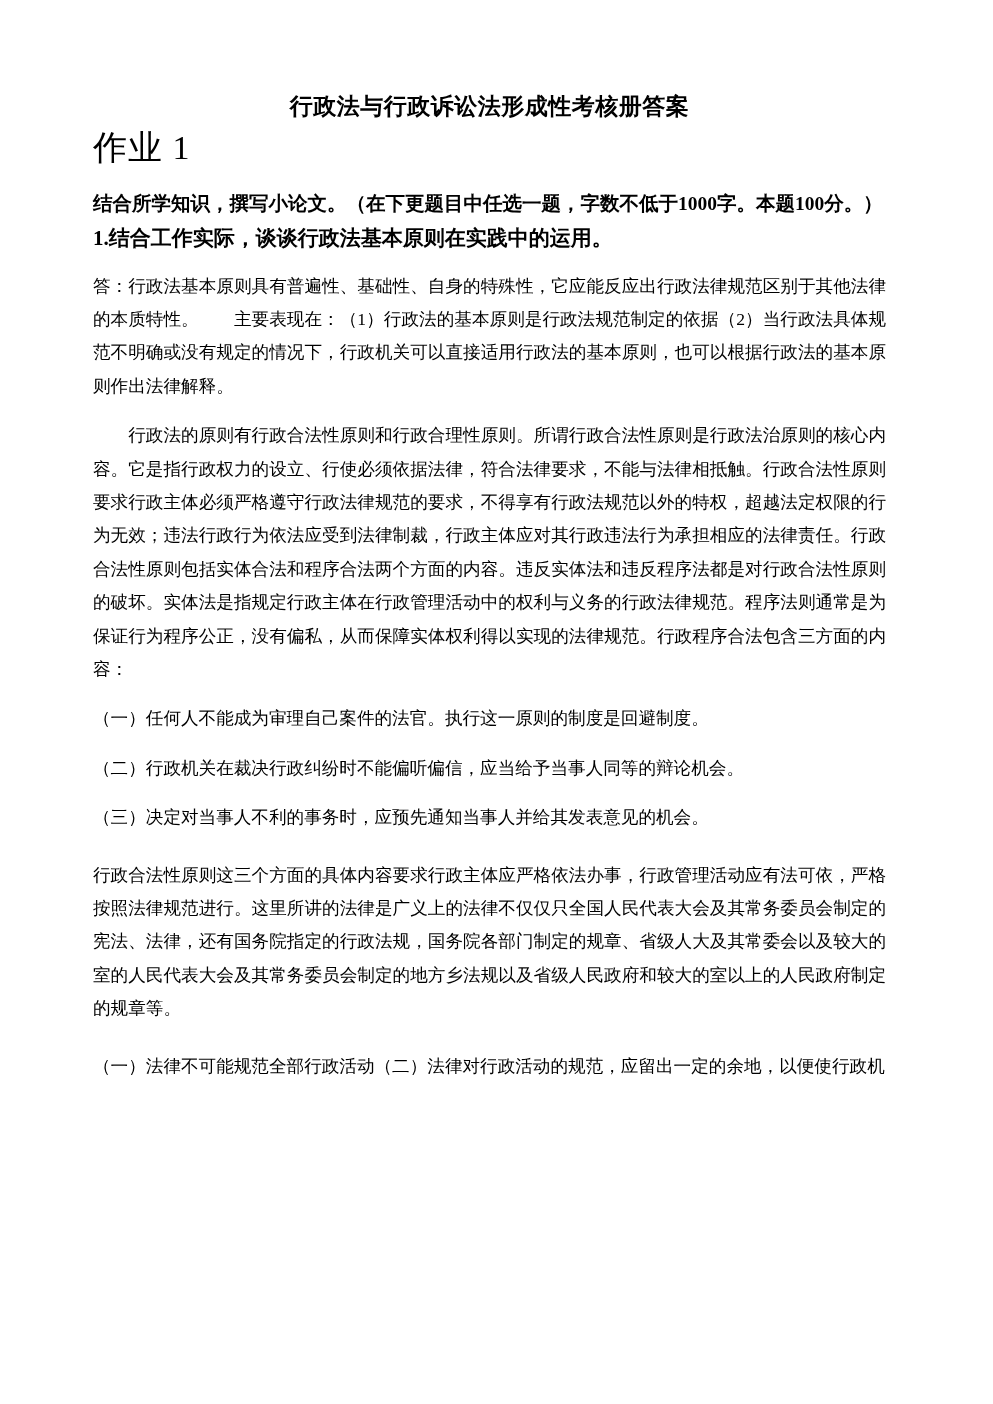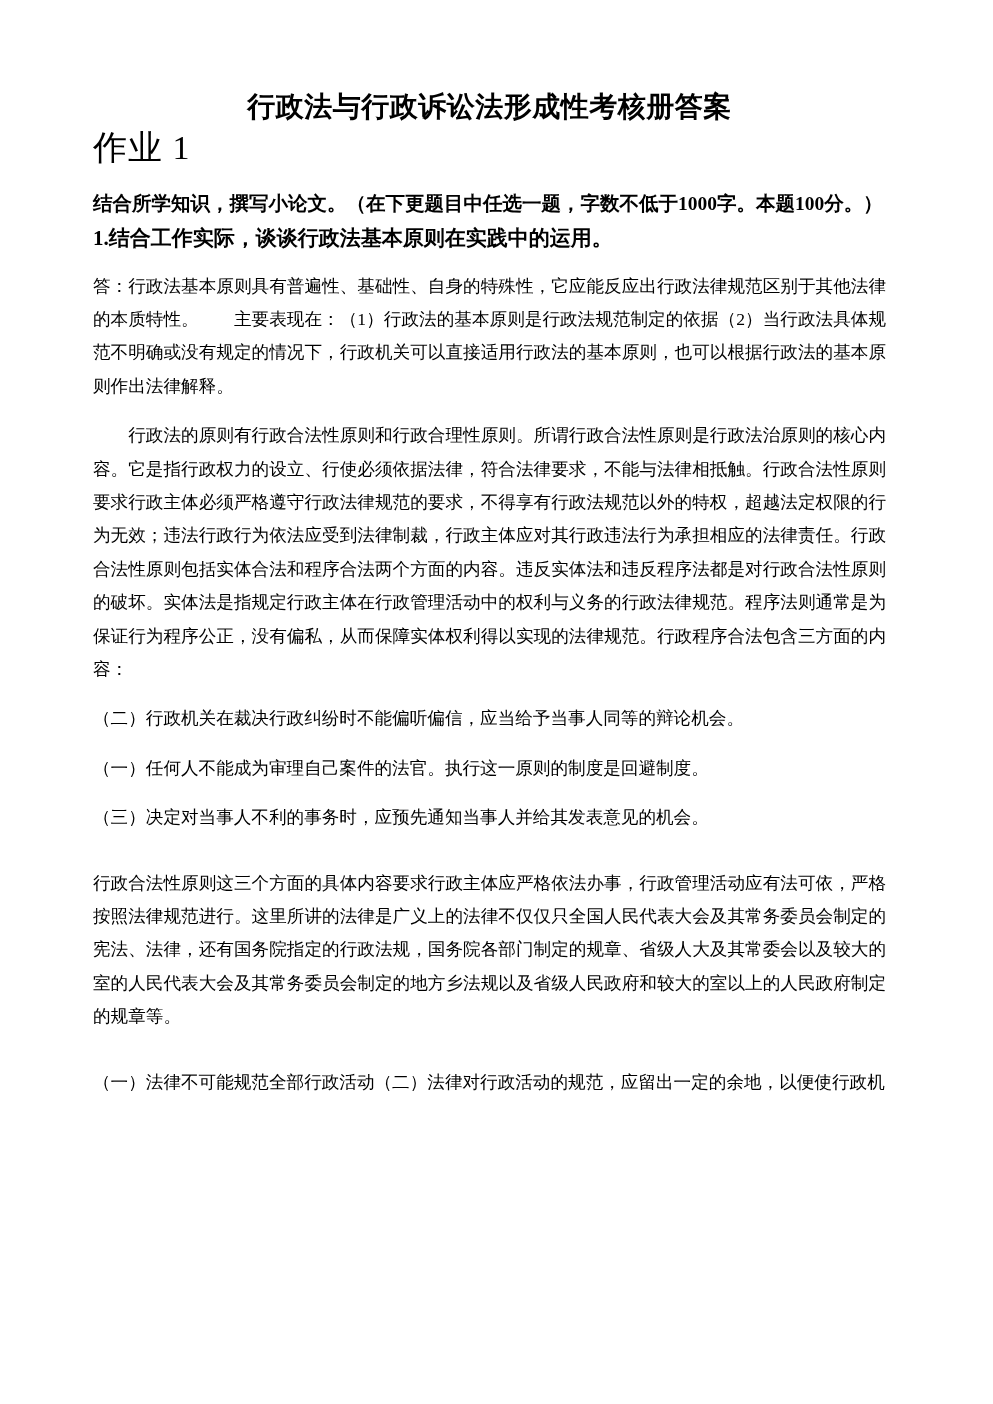--- a/index.html
+++ b/index.html
@@ -11,21 +11,21 @@
     color: #000000;
     font-family: "Liberation Serif", "DejaVu Serif", serif;
   }
   .page {
     width: 993px;
     height: 1404px;
     padding: 88px 107px 0 93px;
     background: #ffffff;
   }
   .doc-title {
-    font-size: 28px;
+    font-size: 23px;
     font-weight: bold;
     text-align: center;
     line-height: 38px;
     letter-spacing: 0.5px;
   }
   .assignment-heading {
     font-size: 34px;
     font-weight: normal;
     line-height: 42px;
     margin-top: 1px;
@@ -46,36 +46,36 @@
   }
   .answer-body { margin-top: 6px; }
   .body-para {
     font-size: 17.6px;
     line-height: 33.4px;
     text-align: justify;
     text-align-last: left;
     margin-top: 16px;
   }
   .body-para.indent { text-indent: 2em; }
-  .body-para.space-before { margin-top: 32px; }
+  .body-para.space-before { margin-top: 24px; }
 </style>
 </head>
 <body>
 
 <div class="page">
   <h1 class="doc-title">行政法与行政诉讼法形成性考核册答案</h1>
 
   <h2 class="assignment-heading">作业 1</h2>
 
   <p class="instructions">结合所学知识，撰写小论文。（在下更题目中任选一题，字数不低于1000字。本题100分。）</p>
 
   <h3 class="question-heading">1.结合工作实际，谈谈行政法基本原则在实践中的运用。</h3>
 
   <div class="answer-body" id="answer-body">
       <p class="body-para">答：行政法基本原则具有普遍性、基础性、自身的特殊性，它应能反应出行政法律规范区别于其他法律的本质特性。　　主要表现在：（1）行政法的基本原则是行政法规范制定的依据（2）当行政法具体规范不明确或没有规定的情况下，行政机关可以直接适用行政法的基本原则，也可以根据行政法的基本原则作出法律解释。</p>
       <p class="body-para indent">行政法的原则有行政合法性原则和行政合理性原则。所谓行政合法性原则是行政法治原则的核心内容。它是指行政权力的设立、行使必须依据法律，符合法律要求，不能与法律相抵触。行政合法性原则要求行政主体必须严格遵守行政法律规范的要求，不得享有行政法规范以外的特权，超越法定权限的行为无效；违法行政行为依法应受到法律制裁，行政主体应对其行政违法行为承担相应的法律责任。行政合法性原则包括实体合法和程序合法两个方面的内容。违反实体法和违反程序法都是对行政合法性原则的破坏。实体法是指规定行政主体在行政管理活动中的权利与义务的行政法律规范。程序法则通常是为保证行为程序公正，没有偏私，从而保障实体权利得以实现的法律规范。行政程序合法包含三方面的内容：</p>
+      <p class="body-para">（一）任何人不能成为审理自己案件的法官。执行这一原则的制度是回避制度。</p>
       <p class="body-para">（二）行政机关在裁决行政纠纷时不能偏听偏信，应当给予当事人同等的辩论机会。</p>
-      <p class="body-para">（一）任何人不能成为审理自己案件的法官。执行这一原则的制度是回避制度。</p>
       <p class="body-para">（三）决定对当事人不利的事务时，应预先通知当事人并给其发表意见的机会。</p>
       <p class="body-para space-before">行政合法性原则这三个方面的具体内容要求行政主体应严格依法办事，行政管理活动应有法可依，严格按照法律规范进行。这里所讲的法律是广义上的法律不仅仅只全国人民代表大会及其常务委员会制定的宪法、法律，还有国务院指定的行政法规，国务院各部门制定的规章、省级人大及其常委会以及较大的室的人民代表大会及其常务委员会制定的地方乡法规以及省级人民政府和较大的室以上的人民政府制定的规章等。</p>
       <p class="body-para space-before">（一）法律不可能规范全部行政活动（二）法律对行政活动的规范，应留出一定的余地，以便使行政机</p>
     </div>
 </div>
 
 </body></html>

